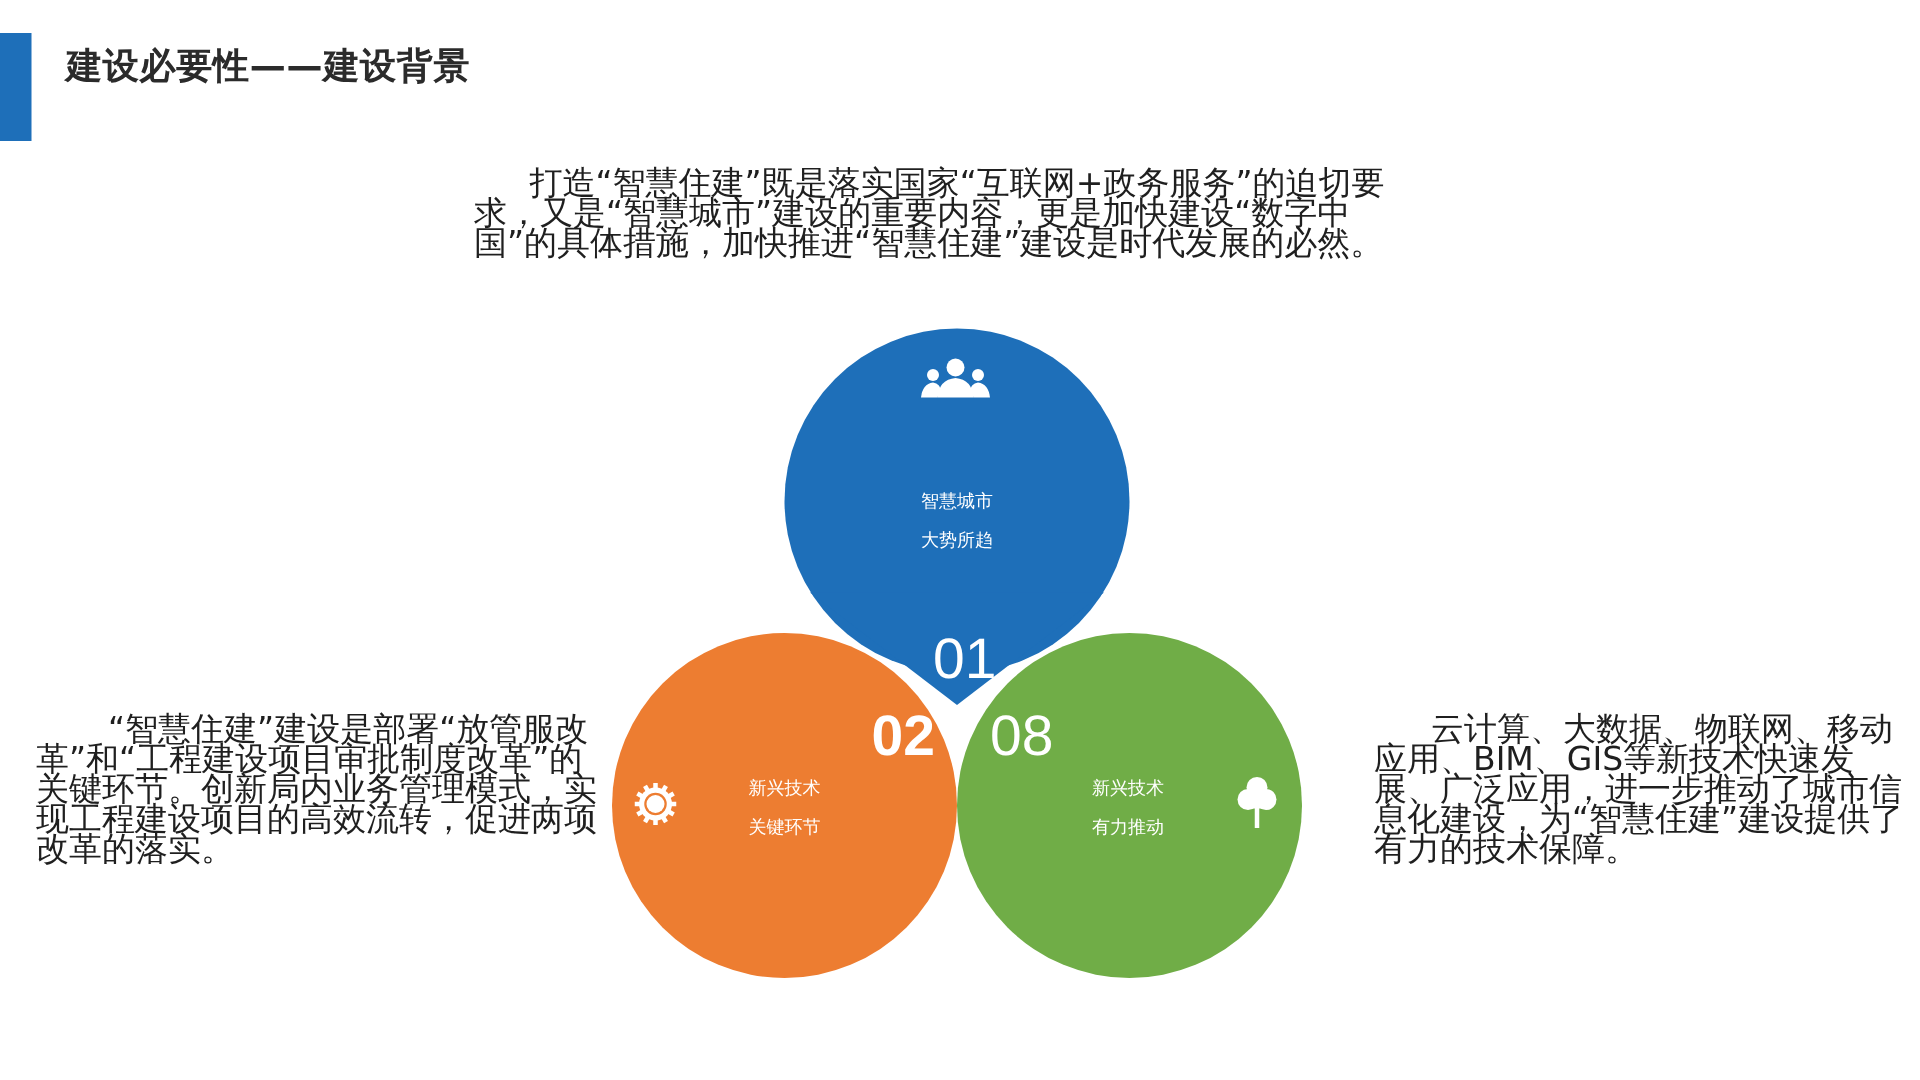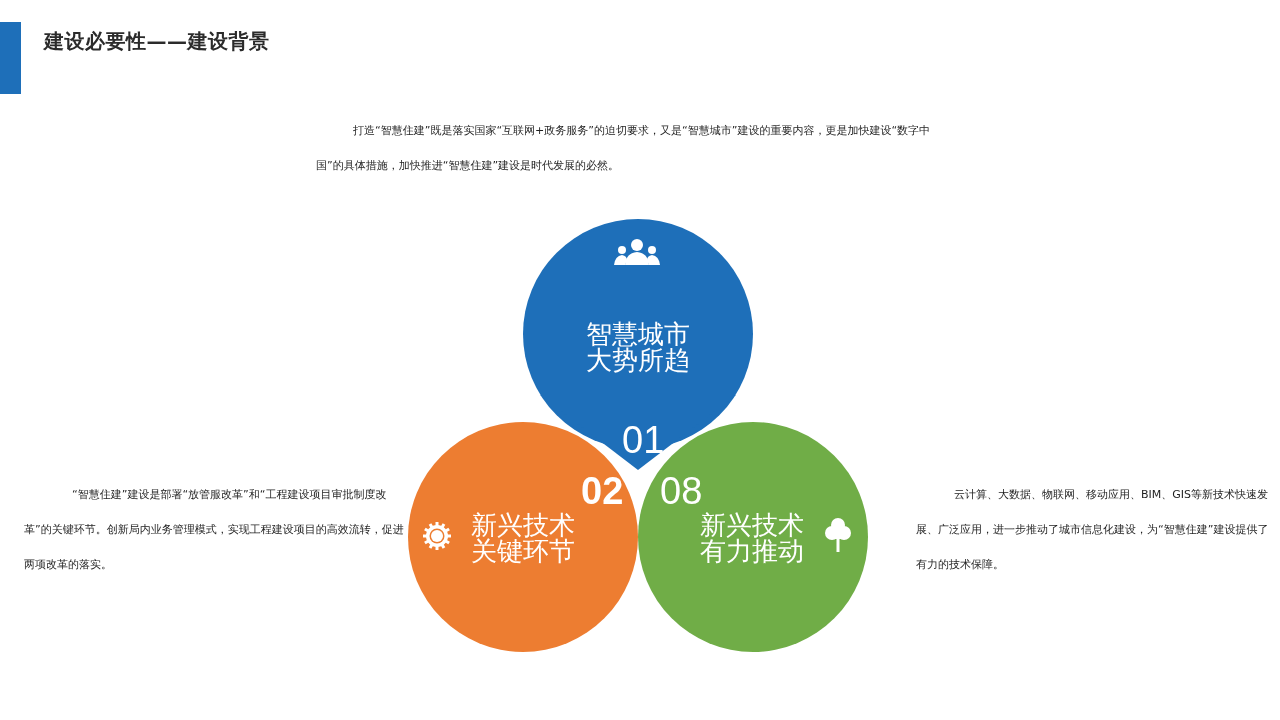--- a/index.html
+++ b/index.html
@@ -8,34 +8,34 @@
     background:#ffffff;
     font-family:"DejaVu Sans","Liberation Sans",sans-serif;
     color:#222;
   }
   .accent-bar {
     position:absolute; left:0; top:22px; width:21px; height:72px;
     background:#1e6fb9;
   }
   .page-title {
     position:absolute; left:44px; top:28px;
-    font-size:20px; font-weight:bold; color:#2b2b2b; letter-spacing:0.5px;
+    font-size:24px; font-weight:bold; color:#2b2b2b; letter-spacing:0.5px;
     white-space:nowrap;
   }
   .para {
-    position:absolute; font-size:11px; line-height:35px; color:#1f1f1f;
+    position:absolute; font-size:22px; line-height:20px; color:#1f1f1f;
     margin:0;
   }
   .para-top { left:316px; top:113px; width:620px; text-indent:37px; }
   .para-left { left:24px; top:477px; width:380px; text-indent:48px; }
   .para-right { left:888px; top:477px; width:362px; text-indent:38px;margin-left:28px; }
 
   svg.venn { position:absolute; left:0; top:0; }
   .circle-label {
-    position:absolute; color:#ffffff; font-size:26px; line-height:26px;
+    position:absolute; color:#ffffff; font-size:12px; line-height:26px;
     text-align:center; white-space:nowrap;
   }
   .num {
     position:absolute; color:#ffffff; font-size:38px;
     font-family:"Liberation Sans","DejaVu Sans",sans-serif;
   }
   .icon { position:absolute; }
 </style>
 </head>
 <body>

